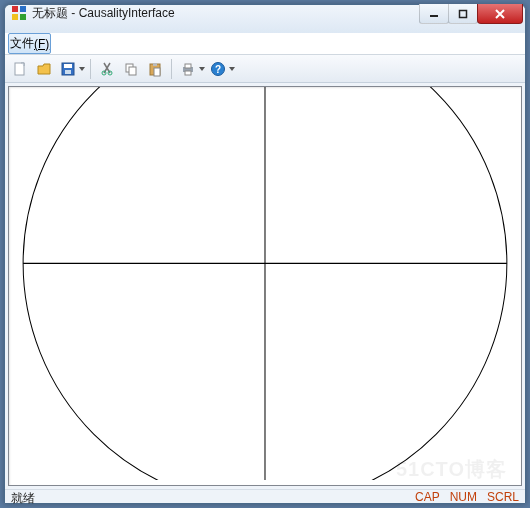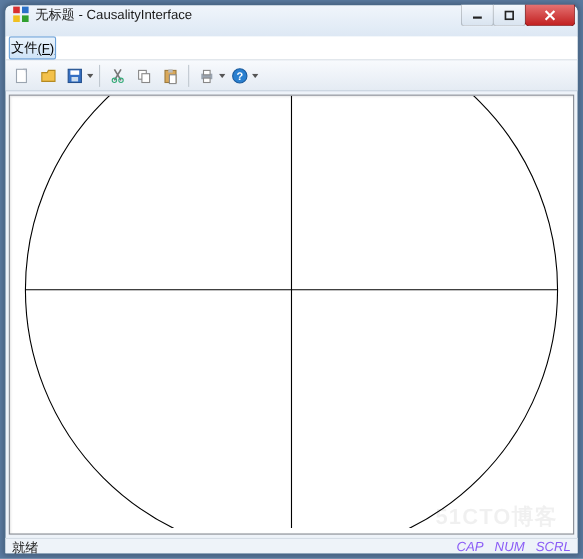--- a/index.html
+++ b/index.html
@@ -17,21 +17,21 @@
 .menu-item.active { border: 1px solid #6aa0d8; background: linear-gradient(#eaf3fc,#d0e4f7); border-radius: 2px; }
 .menu-item .mn { text-decoration: underline; }
 .toolbar { height: 28px; background: linear-gradient(#f8fafd,#e4ebf3); border-bottom: 1px solid #c5d0dc; display: flex; align-items: center; padding: 0 4px; gap: 2px; }
 .tbtn { width: 22px; height: 22px; display: flex; align-items: center; justify-content: center; border-radius: 2px; }
 .sep { width: 1px; height: 20px; background: #c0c8d0; margin: 0 3px; }
 .drop { width: 6px; display: flex; align-items: center; justify-content: center; margin-left: -2px; }
 .canvas-wrap { flex: 1; padding: 3px; display: flex; }
 .canvas { flex: 1; background: #fff; border: 1px solid #828790; box-shadow: inset 1px 1px 2px rgba(0,0,0,.1); position: relative; overflow: hidden; }
 .canvas svg { position: absolute; inset: 0; }
 .statusbar { height: 14px; background: #eef3f9; display: flex; align-items: flex-start; font-size: 12px; color: #222; padding: 0 6px; border-top: 1px solid #d5dde6; }
-.status-right { margin-left: auto; display: flex; gap: 10px; color: #8b5cf6; font-style: italic; }
+.status-right { margin-left: auto; display: flex; gap: 10px; color: #c2410c; }
 .watermark { position: absolute; right: 18px; bottom: 20px; font-size: 20px; font-weight: bold; color: rgba(0,0,0,.06); letter-spacing: 1px; pointer-events: none; }
 </style>
 </head>
 <body>
 
 <div class="window">
 
   <div class="titlebar">
     <span class="app-icon">
       <svg viewBox="0 0 16 16">

